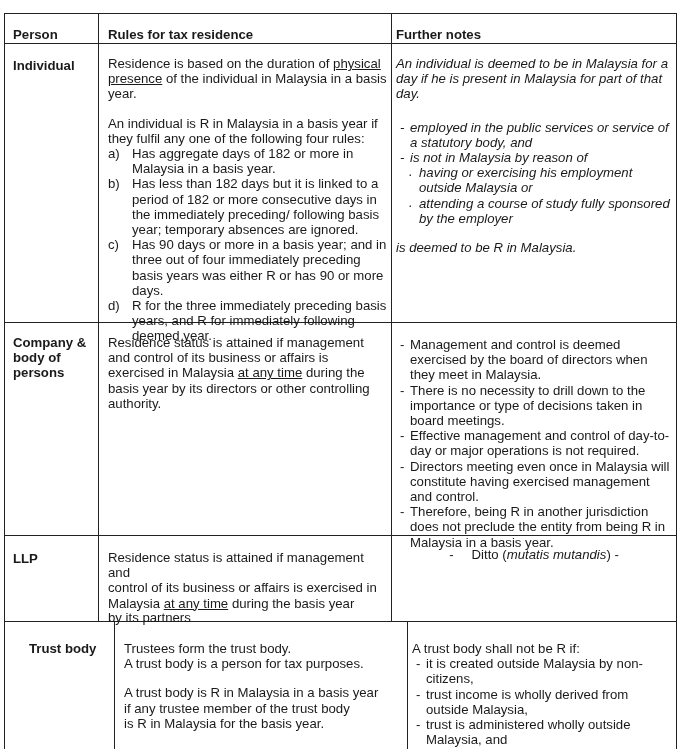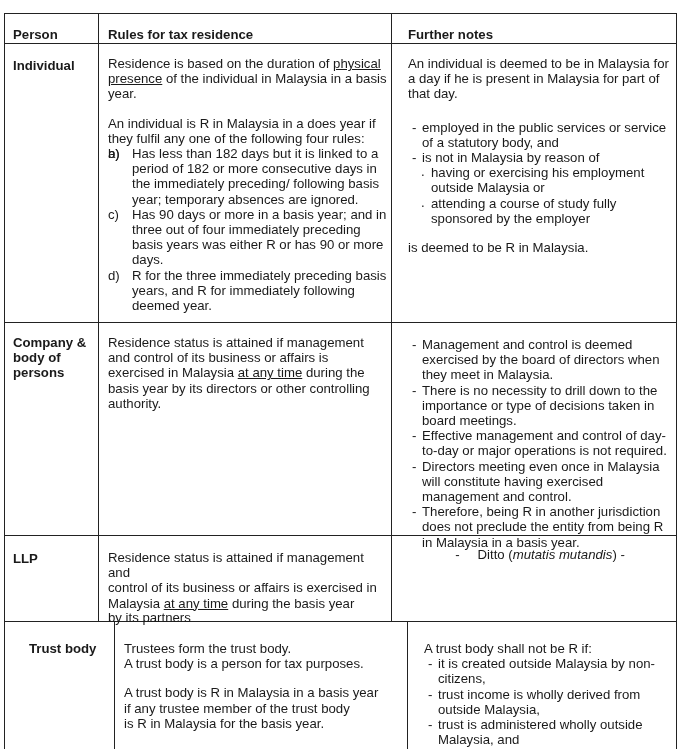--- a/index.html
+++ b/index.html
@@ -5,21 +5,21 @@
   html, body { margin:0; padding:0; background:#ffffff; }
   body { width:700px; height:749px; position:relative; overflow:hidden;
          font-family:"Liberation Sans", sans-serif; color:#1a1a1a; font-size:13.2px; }
   .tbl { position:absolute; left:4px; top:13px; width:673px; height:742px;
          border:1.5px solid #222; box-sizing:border-box; }
   .row { position:absolute; left:0; right:0; border-bottom:1.5px solid #222; box-sizing:border-box; }
   .row.last { border-bottom:none;margin-left:16px; }
   .cell { position:absolute; top:0; bottom:0; box-sizing:border-box; line-height:15.2px; }
   .c1 { left:0; width:93px; padding-left:8px; font-weight:bold; }
   .c2 { left:93px; width:293px; border-left:1.5px solid #222; padding-left:9px; padding-right:4px; }
-  .c3 { left:386px; right:0; border-left:1.5px solid #222; padding-left:16px; padding-right:4px; }
+  .c3 { left:386px; right:0; border-left:1.5px solid #222; padding-left:4px; padding-right:4px; }
   .hdr .cell { font-weight:bold; padding-top:13px; }
   .u { text-decoration:underline; }
   p { margin:0; }
   .gap { height:14px; }
   .gap-s { height:9px; }
   .alist { margin:0; padding:0; list-style:none; }
   .alist li { position:relative; padding-left:24px; }
   .alist li .lbl { position:absolute; left:0; top:0; }
   .dlist { margin:0; padding:0; list-style:none; }
   .dlist li { position:relative; padding-left:14px; }
@@ -38,29 +38,29 @@
     <div class="cell c1">Person</div>
     <div class="cell c2">Rules for tax residence</div>
     <div class="cell c3">Further notes</div>
   </div>
 
   <div class="row" style="top:30px; height:279px;">
     <div class="cell c1" style="padding-top:14px;">Individual</div>
     <div class="cell c2" style="padding-top:12px;">
       <p><span>Residence is based on the duration of </span><span class="u">physical presence</span><span> of the individual in Malaysia in a basis year.</span></p>
       <div class="gap"></div>
-      <p>An individual is R in Malaysia in a does year if they fulfil any one of the following four rules:</p>
+      <p>An individual is R in Malaysia in a basis year if they fulfil any one of the following four rules:</p>
       <ul class="alist">
-        <li><span class="lbl">a)</span></li>
+        <li><span class="lbl">a)</span><span>Has aggregate days of 182 or more in Malaysia in a basis year.</span></li>
         <li><span class="lbl">b)</span><span>Has less than 182 days but it is linked to a period of 182 or more consecutive days in the immediately preceding/ following basis year; temporary absences are ignored.</span></li>
         <li><span class="lbl">c)</span><span>Has 90 days or more in a basis year; and in three out of four immediately preceding basis years was either R or has 90 or more days.</span></li>
         <li><span class="lbl">d)</span><span>R for the three immediately preceding basis years, and R for immediately following deemed year.</span></li>
       </ul>
     </div>
-    <div class="cell c3" style="padding-top:12px;">
+    <div class="cell c3" style="padding-top:12px;font-style:italic;">
       <p>An individual is deemed to be in Malaysia for a day if he is present in Malaysia for part of that day.</p>
       <div class="gap-s"></div>
       <div class="gap-s"></div>
       <ul class="dlist">
         <li><span class="dash">-</span><span>employed in the public services or service of a statutory body, and</span></li>
         <li><span class="dash">-</span><span>is not in Malaysia by reason of</span></li>
       </ul>
       <div class="sub"><span class="dot">.</span><span>having or exercising his employment outside Malaysia or</span></div>
       <div class="sub"><span class="dot">.</span><span>attending a course of study fully sponsored by the employer</span></div>
       <div class="gap"></div>

